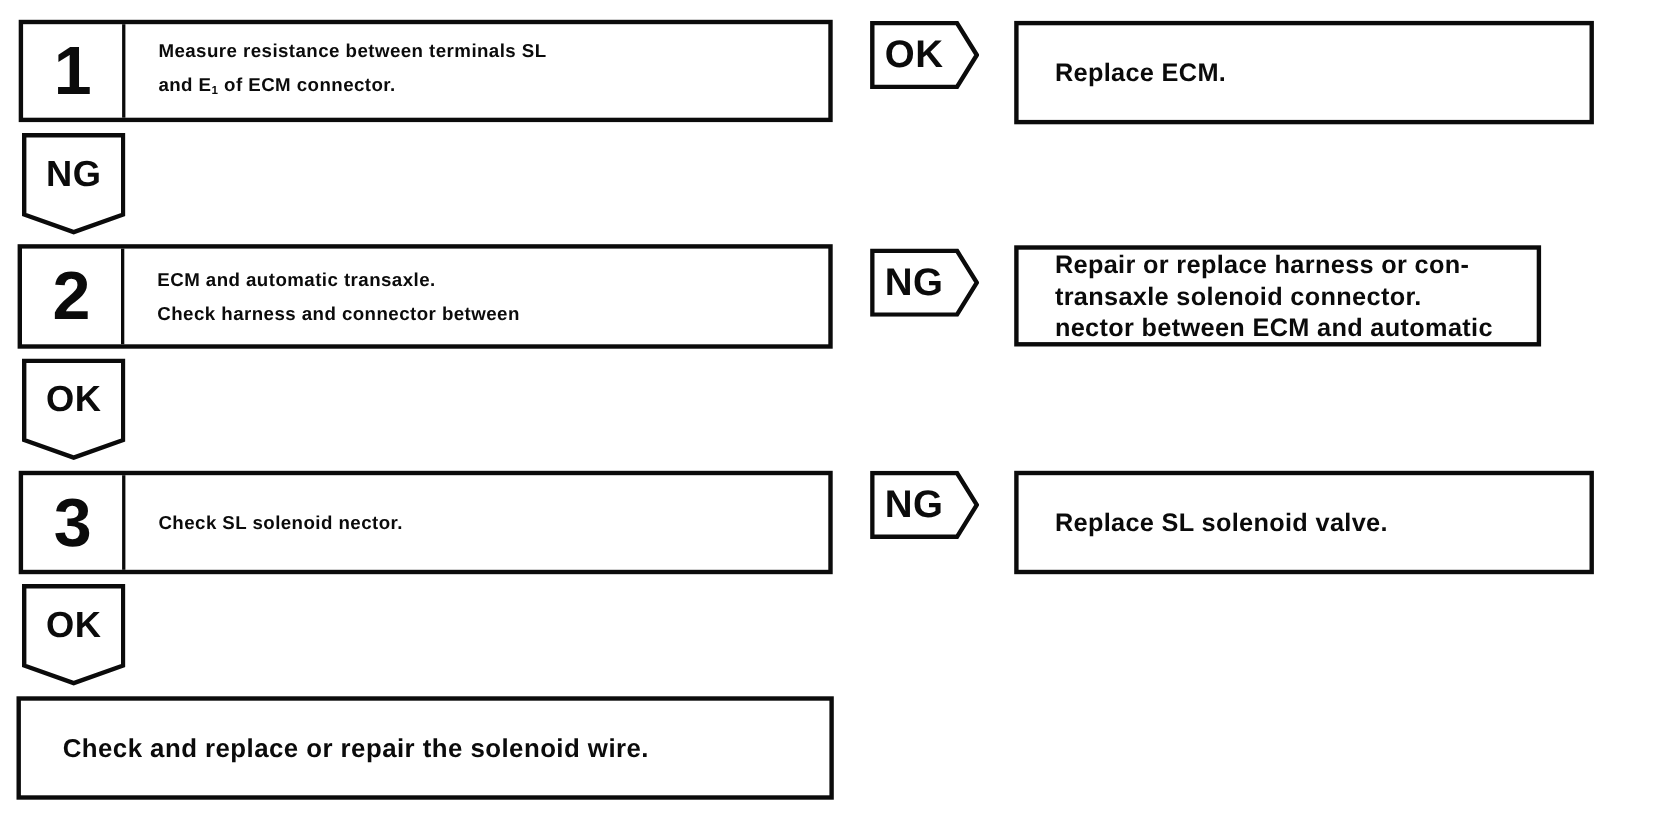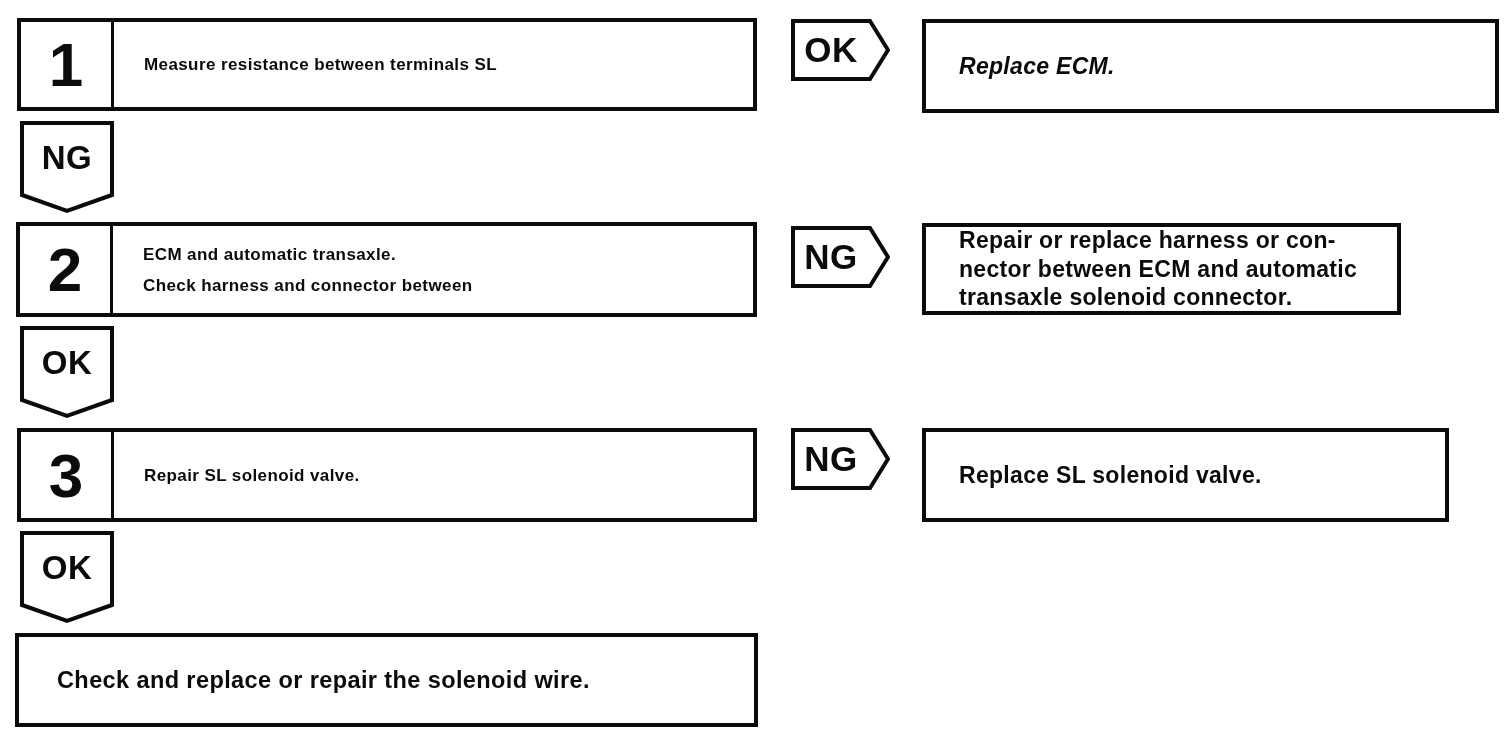--- a/index.html
+++ b/index.html
@@ -105,38 +105,39 @@
 </style>
 </head>
 <body>
 
 <div class="canvas">
 
   <div class="box" style="left:17px; top:18px; width:740px; height:93px;">
     <div class="numcell">1</div>
     <div class="steptext">
       <div>Measure resistance between terminals SL</div>
+      <div><span>and E</span><sub>1</sub><span> of ECM connector.</span></div>
     </div>
   </div>
 
   <div class="shield" style="left:20px; top:121px;">
     <svg width="94" height="93" viewBox="0 0 94 93">
       <polygon points="2,2 92,2 92,74 47,90 2,74" fill="#ffffff" stroke="#0b0b0b" stroke-width="4"></polygon>
     </svg>
     <div class="lbl">NG</div>
   </div>
 
   <div class="rtag" style="left:791px; top:19px;">
     <svg width="99" height="62" viewBox="0 0 99 62">
       <polygon points="2,2 79,2 97,31 79,60 2,60" fill="#ffffff" stroke="#0b0b0b" stroke-width="4"></polygon>
     </svg>
     <div class="lbl">OK</div>
   </div>
 
-  <div class="box" style="left:922px; top:19px; width:577px; height:94px;font-style:italic;">
+  <div class="box" style="left:922px; top:19px; width:527px; height:94px;">
     <div class="resulttext">
       <div>Replace ECM.</div>
     </div>
   </div>
 
   <div class="box" style="left:16px; top:222px; width:741px; height:95px;">
     <div class="numcell">2</div>
     <div class="steptext">
       <div>ECM and automatic transaxle.</div>
       <div>Check harness and connector between</div>
@@ -153,29 +154,29 @@
   <div class="rtag" style="left:791px; top:226px;">
     <svg width="99" height="62" viewBox="0 0 99 62">
       <polygon points="2,2 79,2 97,31 79,60 2,60" fill="#ffffff" stroke="#0b0b0b" stroke-width="4"></polygon>
     </svg>
     <div class="lbl">NG</div>
   </div>
 
   <div class="box" style="left:922px; top:223px; width:479px; height:92px;">
     <div class="resulttext">
       <div>Repair or replace harness or con-</div>
+      <div>transaxle solenoid connector.</div>
       <div>nector between ECM and automatic</div>
-      <div>transaxle solenoid connector.</div>
     </div>
   </div>
 
   <div class="box" style="left:17px; top:428px; width:740px; height:94px;">
     <div class="numcell">3</div>
     <div class="steptext">
-      <div>Repair SL solenoid valve.</div>
+      <div>Check SL solenoid nector.</div>
     </div>
   </div>
 
   <div class="shield" style="left:20px; top:531px;">
     <svg width="94" height="93" viewBox="0 0 94 93">
       <polygon points="2,2 92,2 92,74 47,90 2,74" fill="#ffffff" stroke="#0b0b0b" stroke-width="4"></polygon>
     </svg>
     <div class="lbl">OK</div>
   </div>
 

